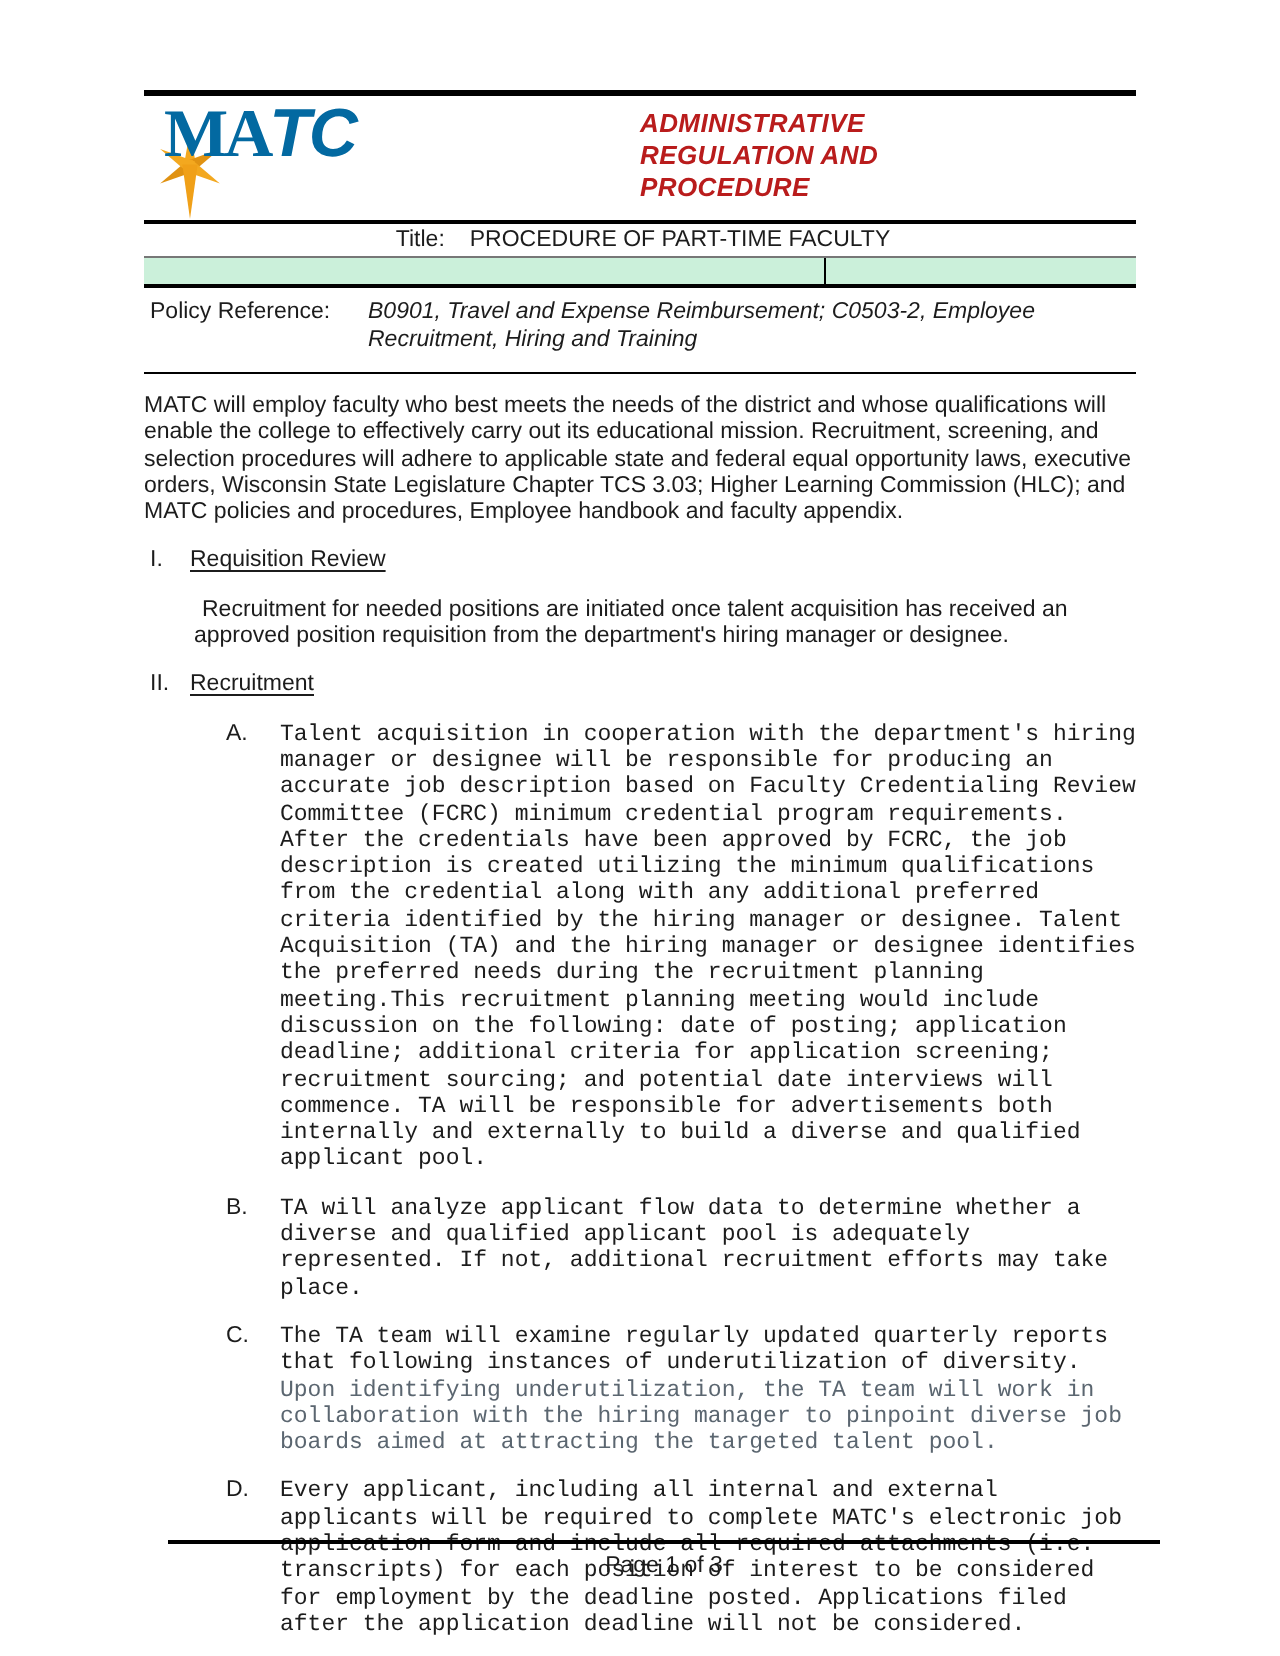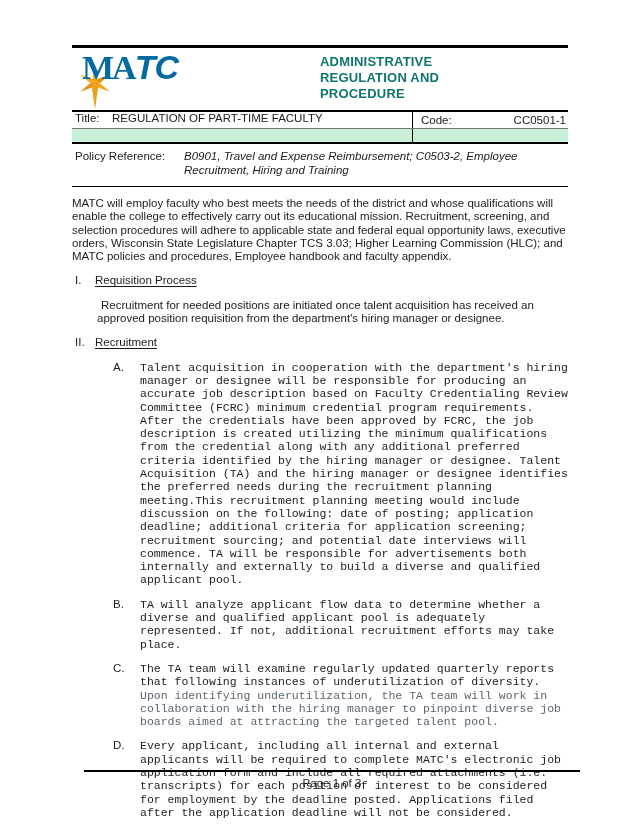--- a/index.html
+++ b/index.html
@@ -21,25 +21,25 @@
   .logo-text {
     position:absolute; left:10px; top:4px;
     font-size:34px; line-height:31px; color:#0369a1; white-space:nowrap;
   }
   .logo-ma { font-family:"Liberation Serif", serif; font-weight:700; letter-spacing:-2px; }
   .logo-tc { font-family:"Liberation Sans", sans-serif; font-weight:800; font-style:italic; letter-spacing:-1px; }
   .logo-star { position:absolute; left:0px; top:16px; width:46px; height:46px; }
   .doc-type {
     margin-left:98px; padding-top:6px;
     font-weight:bold; font-size:13px; line-height:16px;
-    white-space:pre-line; letter-spacing:0.2px; color:#0f766e;
+    white-space:pre-line; letter-spacing:0.2px; color:#b91c1c;font-style:italic;
   }
 
   .header-table { border-top:2px solid #000; font-size:11.5px; }
-  .title-row { display:flex; height:16px; align-items:flex-start; }
+  .title-row { display:flex; height:16px; align-items:center;flex-direction:column; }
   .title-cell { flex:1; display:flex; align-items:center; }
   .title-label { padding-left:3px; width:40px; }
   .code-cell { width:156px; border-left:1.5px solid #000; height:100%; display:flex; align-items:center; justify-content:space-between; padding:0 2px 0 8px; }
   .green-band { display:flex; height:16px; background:#cbf0da; border-top:1px solid #777; border-bottom:2px solid #000; }
   .green-left { flex:1; }
   .green-right { width:156px; border-left:1.5px solid #000; }
 
   .policy-row { display:flex; padding:5px 0 9px; border-bottom:1px solid #000; line-height:14px; }
   .policy-label { width:112px; padding-left:3px; flex:none; }
   .policy-value { flex:1;font-style:italic; }
@@ -87,43 +87,39 @@
       </div>
       <div class="doc-type">ADMINISTRATIVE
 REGULATION AND
 PROCEDURE</div>
     </div>
 
     <div class="header-table">
       <div class="title-row">
         <div class="title-cell">
           <span class="title-label">Title:</span>
-          <span>REGULATION OF PART-TIME FACULTY</span>
-        </div>
-        <div class="code-cell">
-          <span>Code:</span>
-          <span>CC0501-1</span>
+          <span>PROCEDURE OF PART-TIME FACULTY</span>
         </div>
       </div>
       <div class="green-band">
         <div class="green-left"></div>
         <div class="green-right"></div>
       </div>
       <div class="policy-row">
         <span class="policy-label">Policy Reference:</span>
         <span class="policy-value">B0901, Travel and Expense Reimbursement; C0503-2, Employee Recruitment, Hiring and Training</span>
       </div>
     </div>
 
     <div class="body-text">
       <p class="intro">MATC will employ faculty who best meets the needs of the district and whose qualifications will enable the college to effectively carry out its educational mission. Recruitment, screening, and selection procedures will adhere to applicable state and federal equal opportunity laws, executive orders, Wisconsin State Legislature Chapter TCS 3.03; Higher Learning Commission (HLC); and MATC policies and procedures, Employee handbook and faculty appendix.</p>
 
       <div class="section-heading">
         <span class="numeral">I.</span>
-        <span class="heading-label">Requisition Process</span>
+        <span class="heading-label">Requisition Review</span>
       </div>
       <p class="section-paragraph">Recruitment for needed positions are initiated once talent acquisition has received an approved position requisition from the department's hiring manager or designee.</p>
 
       <div class="section-heading">
         <span class="numeral">II.</span>
         <span class="heading-label">Recruitment</span>
       </div>
 
       <div class="item">
         <span class="item-letter">A.</span>

